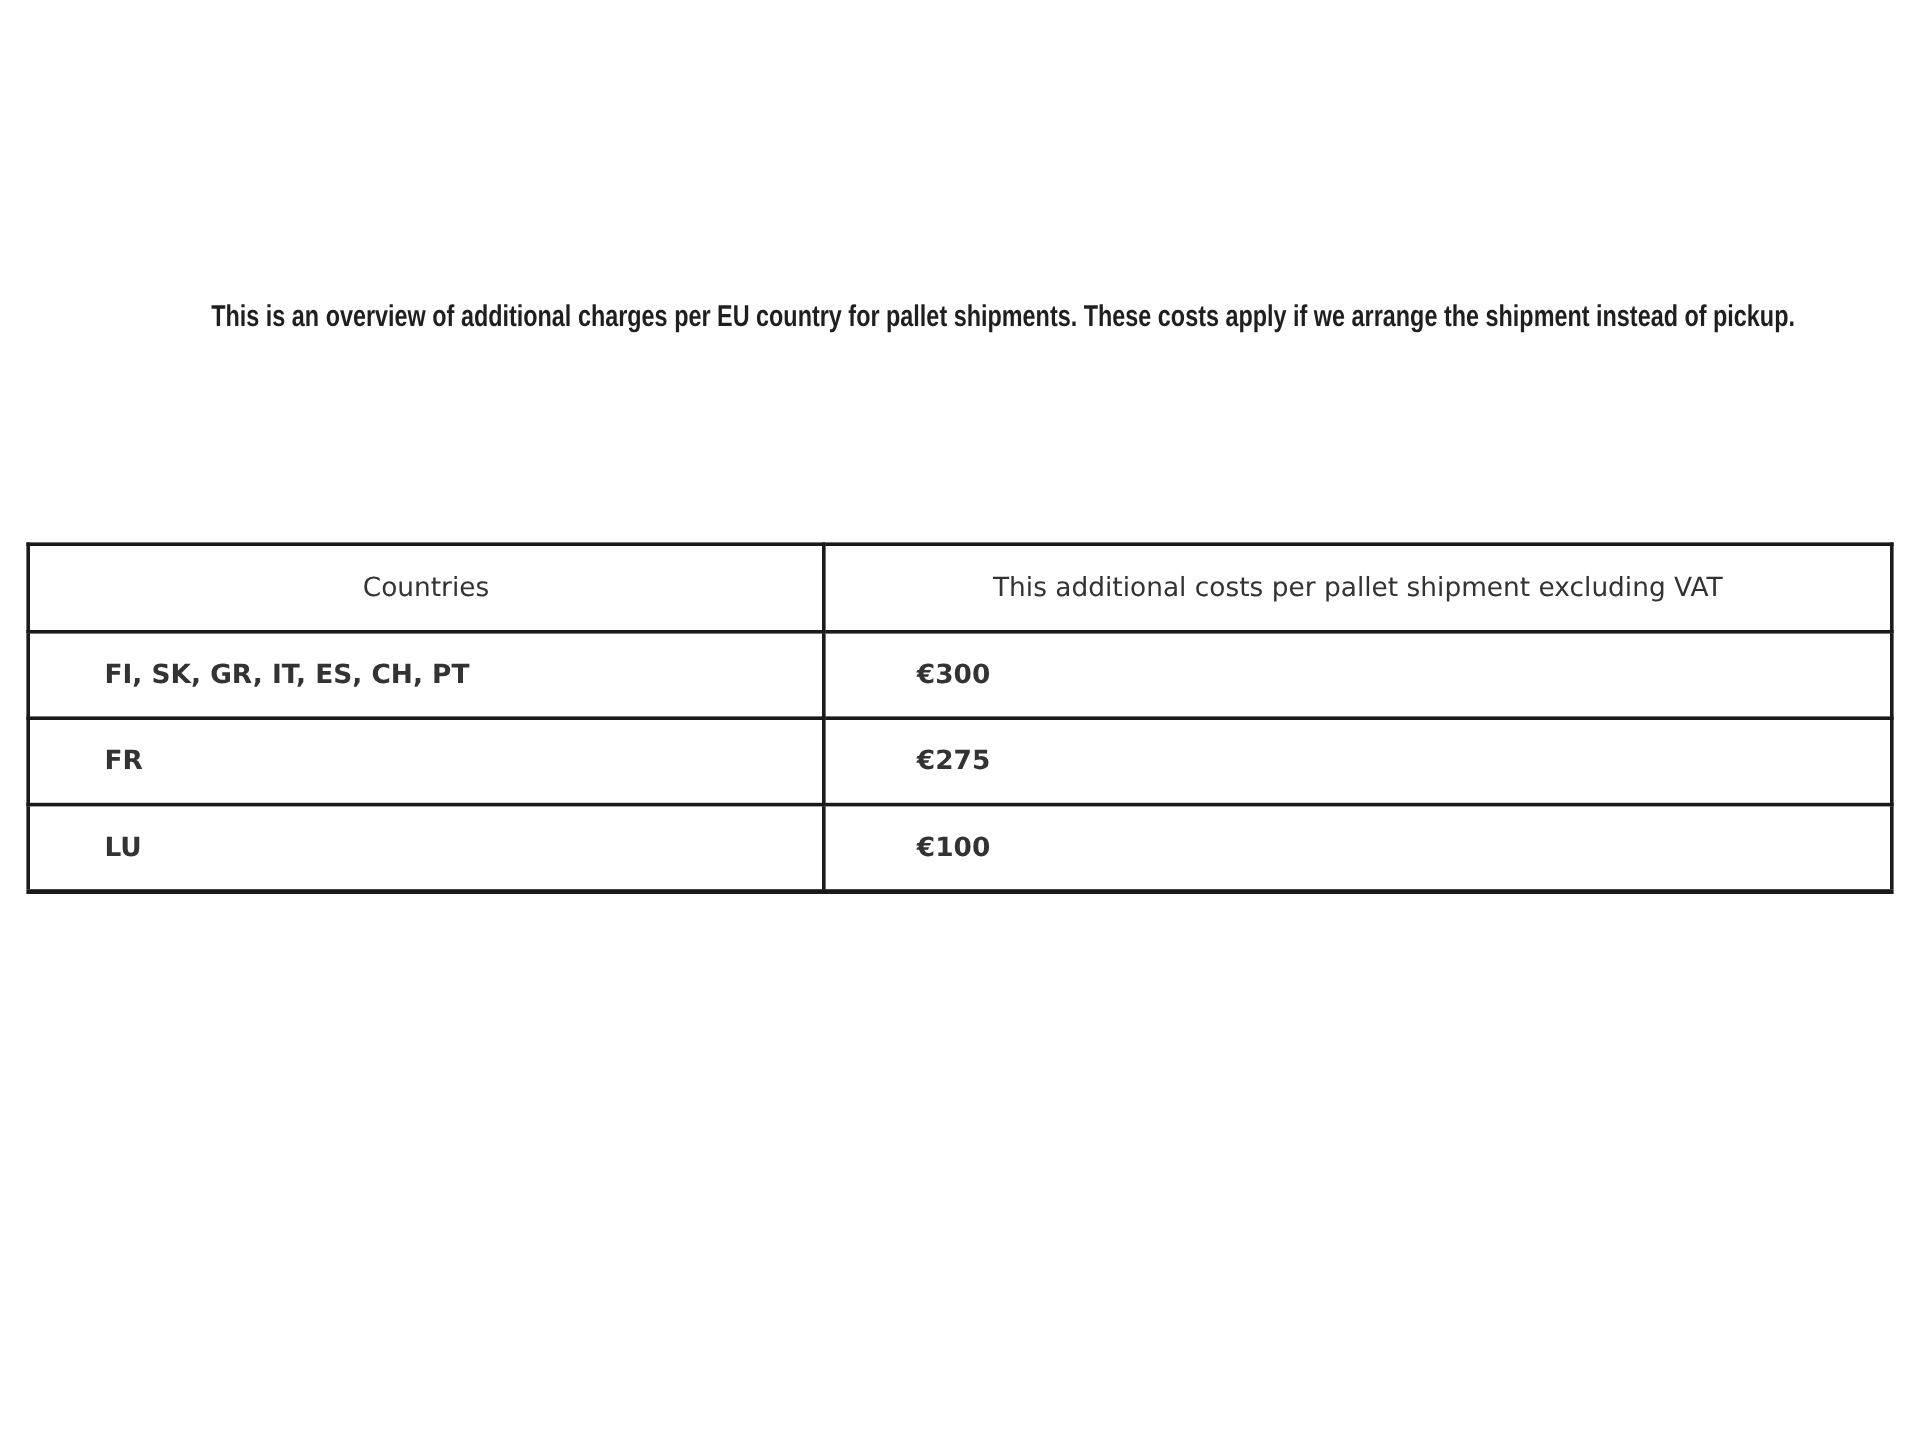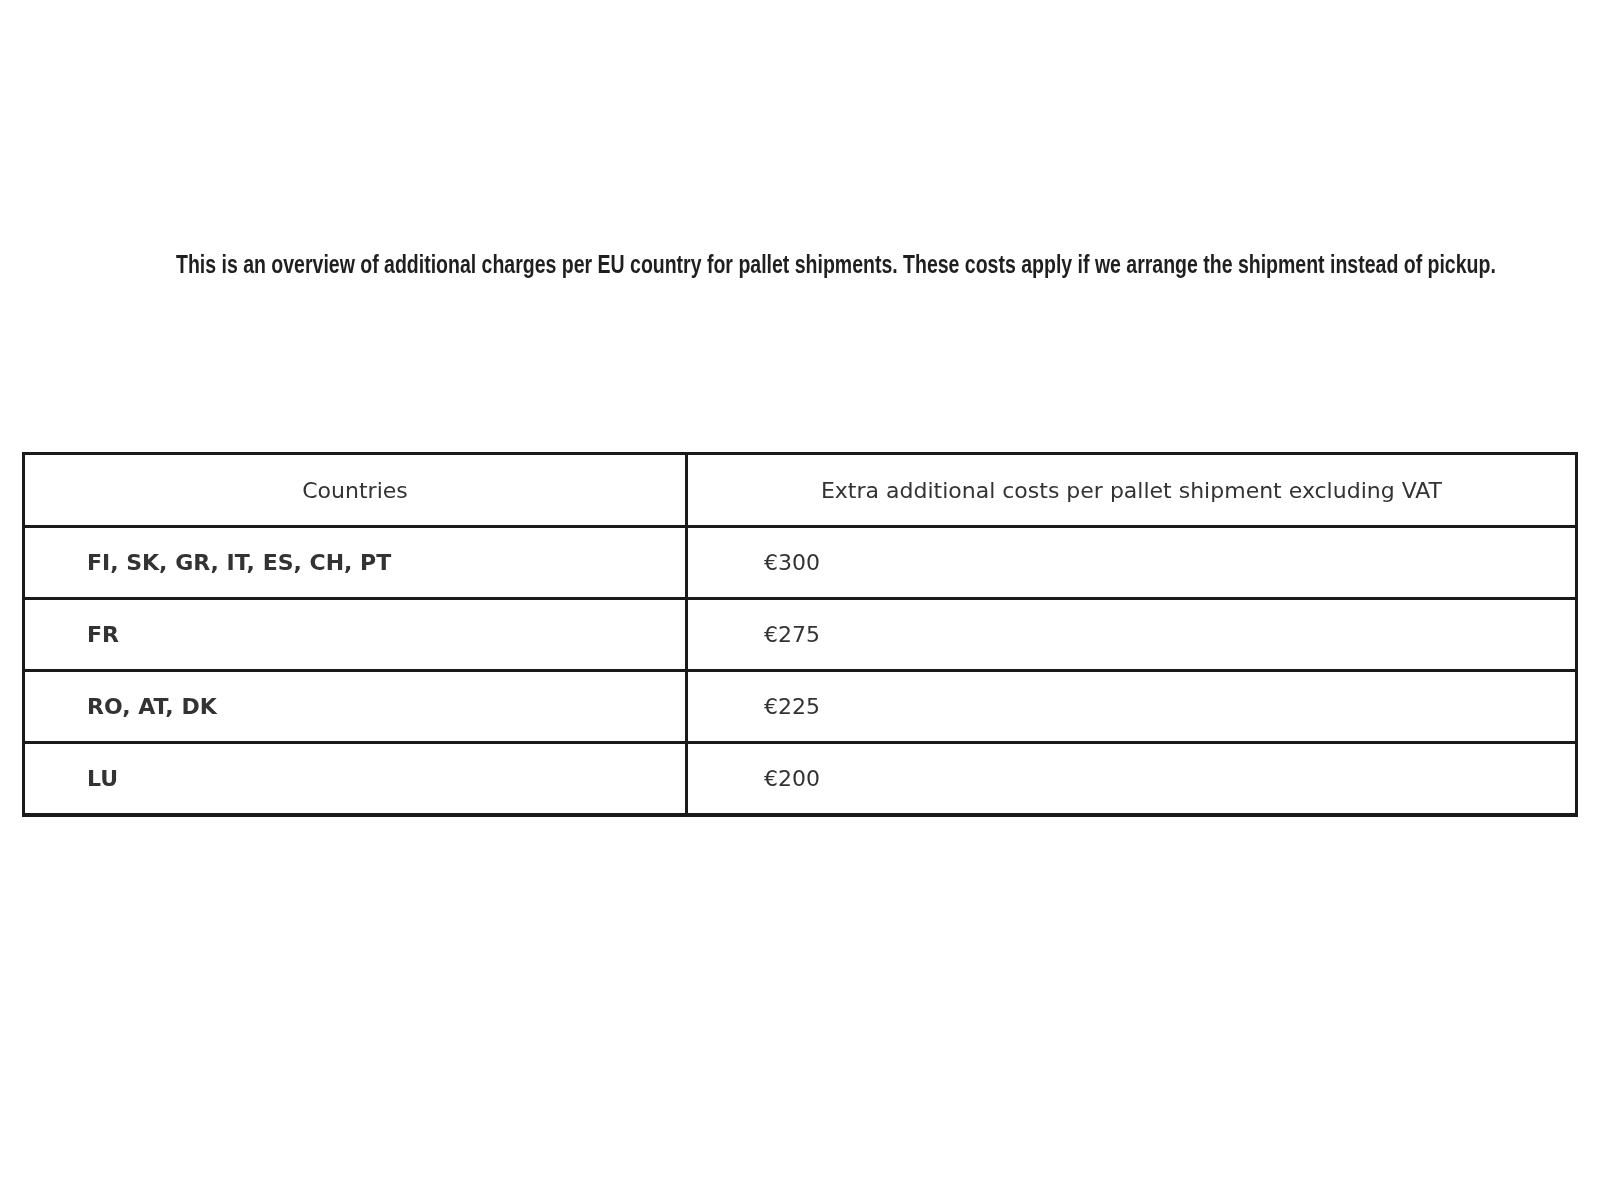--- a/index.html
+++ b/index.html
@@ -52,49 +52,45 @@
     font-weight: normal;
     text-align: center;
     padding: 0 6px;
   }
   table.charges td {
     height: 67px;
     text-align: left;
   }
   col.col-countries { width: 663px; }
   td.cell-countries { padding-left: 62px; font-weight: bold; }
-  td.cell-cost { padding-left: 76px; }
+  td.cell-cost { padding-left: 76px; font-weight: bold; }
 </style>
 </head>
 <body>
 
 <p class="intro">This is an overview of additional charges per EU country for pallet shipments. These costs apply if we arrange the shipment instead of pickup.</p>
 
 <table class="charges">
   <colgroup>
     <col class="col-countries">
     <col class="col-costs">
   </colgroup>
   <thead>
     <tr>
       <th>Countries</th>
-      <th>Extra additional costs per pallet shipment excluding VAT</th>
+      <th>This additional costs per pallet shipment excluding VAT</th>
     </tr>
   </thead>
   <tbody>
     <tr>
       <td class="cell-countries">FI, SK, GR, IT, ES, CH, PT</td>
       <td class="cell-cost">€300</td>
     </tr>
     <tr>
       <td class="cell-countries">FR</td>
       <td class="cell-cost">€275</td>
     </tr>
     <tr>
-      <td class="cell-countries">RO, AT, DK</td>
-      <td class="cell-cost">€225</td>
-    </tr>
-    <tr>
       <td class="cell-countries">LU</td>
-      <td class="cell-cost">€200</td>
+      <td class="cell-cost">€100</td>
     </tr>
   </tbody>
 </table>
 
 </body></html>

